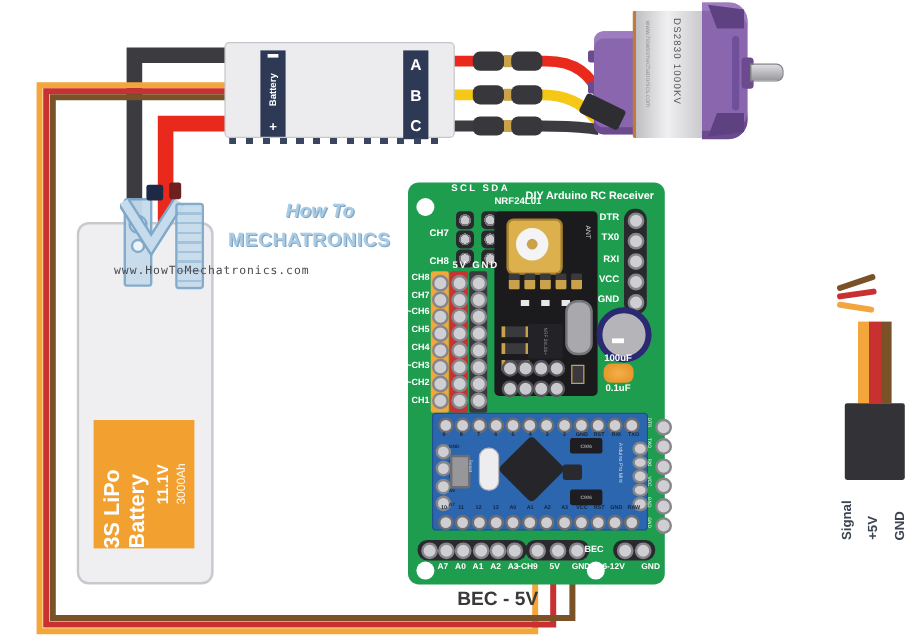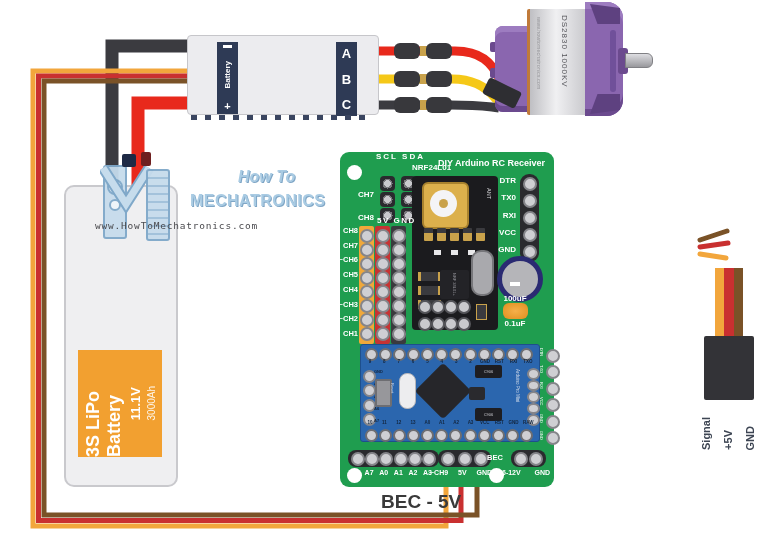--- a/index.html
+++ b/index.html
@@ -138,21 +138,21 @@
   .horn-dot{left:10px;top:6px;width:12px;height:9px;border-radius:50%;background:#a8a8ac}
   .servo-top{left:28px;top:24px;width:110px;height:26px;background:linear-gradient(180deg,#d6d6da,#b8b8bc);clip-path:polygon(0 100%,5% 15%,12% 0,88% 0,97% 18%,100% 100%)}
   .servo-label{right:10px;top:8px;font-size:10px;font-weight:bold;color:#e8a020;letter-spacing:1.5px}
   .servo-body{left:28px;top:50px;width:108px;height:66px;background:#27272b;border-left:8px solid #18181b;border-radius:2px 2px 5px 5px}
   .servo-tab{background:#a9a9ad;border-radius:2px}
   
   .ribbon{left:715px;top:268px;width:28px;height:68px;background:linear-gradient(90deg,#f2a63c 0 9px,#c93030 9px 19px,#7a5227 19px 28px);z-index:2}
   .plug{left:704px;top:336px;width:50px;height:64px;background:#333337;border-radius:2px;z-index:3}
   .plug-labels{left:700px;top:398px;width:56px;height:52px;display:flex;justify-content:space-between;align-items:flex-end;z-index:3}
   .plug-labels span{font-size:11px;font-weight:bold;color:#3d4553}
-  .bec-annotation{left:381px;top:491px;font-size:19px;font-weight:bold;color:#3a3a3a;z-index:5;white-space:nowrap}
+  .bec-annotation{left:381px;top:491px;font-size:16px;font-weight:bold;color:#3a3a3a;z-index:5;white-space:nowrap}
 </style>
 </head>
 <body>
 
 <div class="canvas">
 
   <svg class="wires" width="768" height="536" viewBox="0 0 768 536">
     <path d="M195,46 H112 V192" stroke="#3b3b40" stroke-width="13" fill="none"></path>
     <path d="M195,103 H138 V192" stroke="#e8291c" stroke-width="13" fill="none"></path>
     <path d="M195,71 H33 V526 H446 V480" stroke="#f2a63c" stroke-width="5" fill="none"></path>

